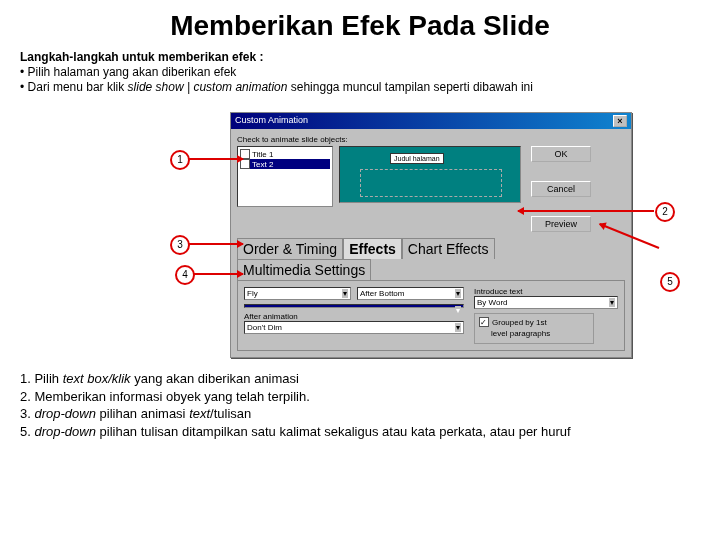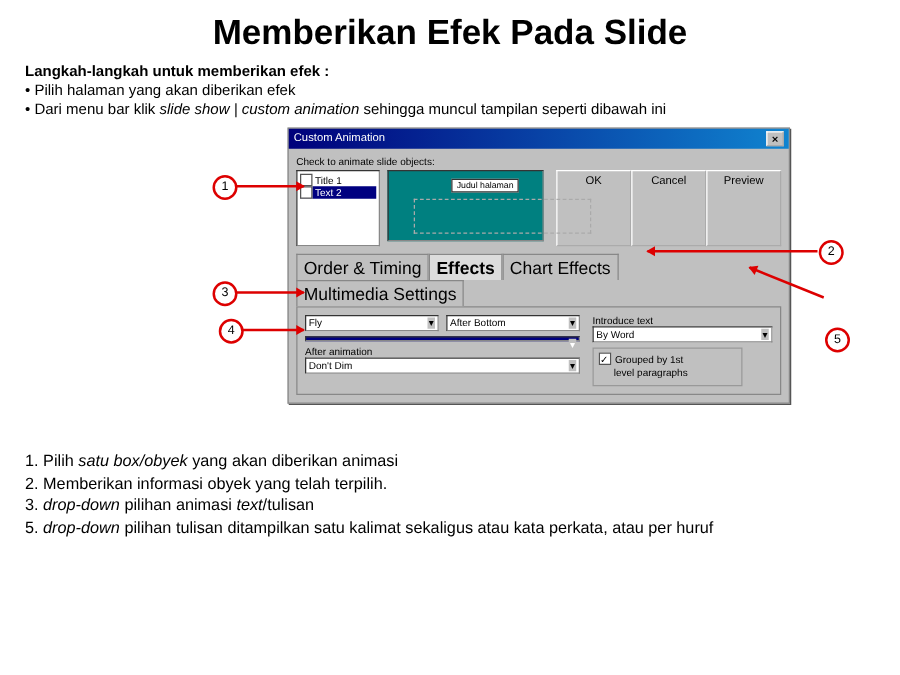--- a/index.html
+++ b/index.html
@@ -16,21 +16,21 @@
     margin: 0 0 8px 0;
   }
   .steps-intro { font-weight: bold; margin-bottom: 0; }
   .bullet-line { margin: 1px 0; }
   .bullet-line::before { content: "• "; }
   .italic { font-style: italic; }
   .diagram-area {
     position: relative;
     width: 680px;
     height: 230px;
-    margin-top: 8px;
+    margin-top: 18px;
   }
   .dialog {
     position: absolute;
     left: 210px;
     top: 0;
     width: 400px;
     background: #c0c0c0;
     border: 1px solid #888;
     box-shadow: 1px 1px 0 #555;
     font-family: Tahoma, sans-serif;
@@ -56,21 +56,21 @@
   .checkitem.sel { background:#000080; color:#fff; }
   .ckbox { width:8px; height:8px; border:1px solid #555; background:#fff; display:inline-block;}
   .preview {
     width: 180px; height: 55px;
     background: #008080;
     border: 1px inset #888;
     position: relative;
   }
   .preview .obj { position:absolute; background:#fff; font-size:7px; padding:1px 3px; border:1px solid #333;}
   .preview .dots { position:absolute; border:1px dashed #aaa; }
-  .btncol { display:flex; flex-direction:row; gap:0; margin-left: 4px;}
+  .btncol { display:flex; flex-direction:column; gap:19px; margin-left: 4px;}
   .winbtn {
     width:58px; padding:2px 0; text-align:center;
     background:#c0c0c0; border:1px outset #fff; font-size:9px;
   }
   .tabs { margin-top:6px; font-size:14px; }
   .tab { display:inline-block; padding:2px 5px; border:1px solid #888; border-bottom:none; background:#c0c0c0; }
   .tab.active { background:#dcdcdc; font-weight:bold;}
   .panel { border:1px solid #888; background:#c0c0c0; padding:6px; }
   .fieldrow { display:flex; gap:6px; margin-bottom:4px; align-items:center;}
   .lbl { font-size:8px; flex: 0 0 auto; }
@@ -186,17 +186,17 @@
   <div class="arrow" style="left:168px; top:131px; width:55px;"></div>
 
   <div class="callout" style="left:155px; top:153px;">4</div>
   <div class="arrow" style="left:173px; top:161px; width:50px;"></div>
 
   <div class="callout" style="left:640px; top:160px;">5</div>
   <div class="arrow lefttip" style="left:575px; top:135px; width:64px; transform:rotate(22deg); transform-origin:right;"></div>
 </div>
 
 <div class="legend">
-  <div><span>1. Pilih </span><span class="italic">satu box/obyek</span><span> yang akan diberikan animasi</span></div>
+  <div><span>1. Pilih </span><span class="italic">text box/klik</span><span> yang akan diberikan animasi</span></div>
   <div>2. Memberikan informasi obyek yang telah terpilih.</div>
   <div><span>3. </span><span class="italic">drop-down</span><span> pilihan animasi </span><span class="italic">text</span><span>/tulisan</span></div>
   <div><span>5. </span><span class="italic">drop-down</span><span> pilihan tulisan ditampilkan satu kalimat sekaligus atau kata perkata, atau per huruf</span></div>
 </div>
 
 </body></html>

